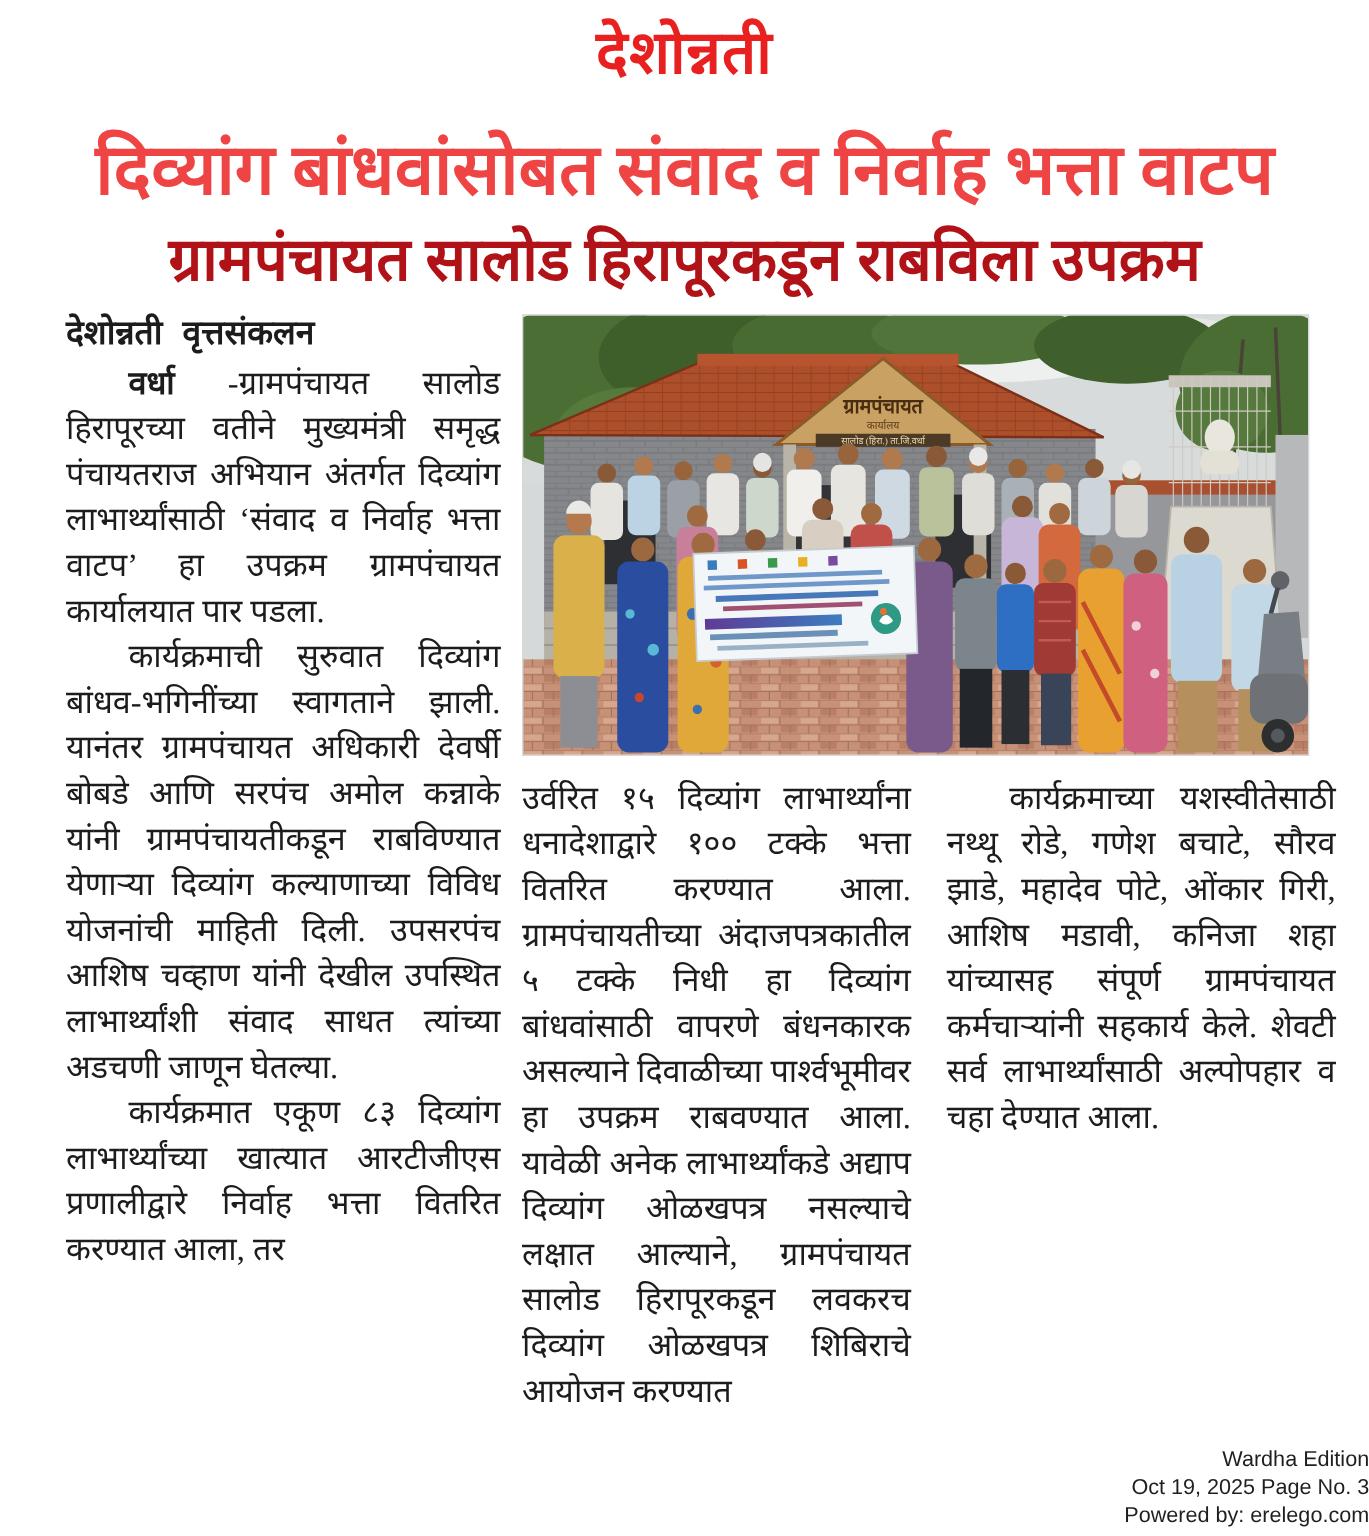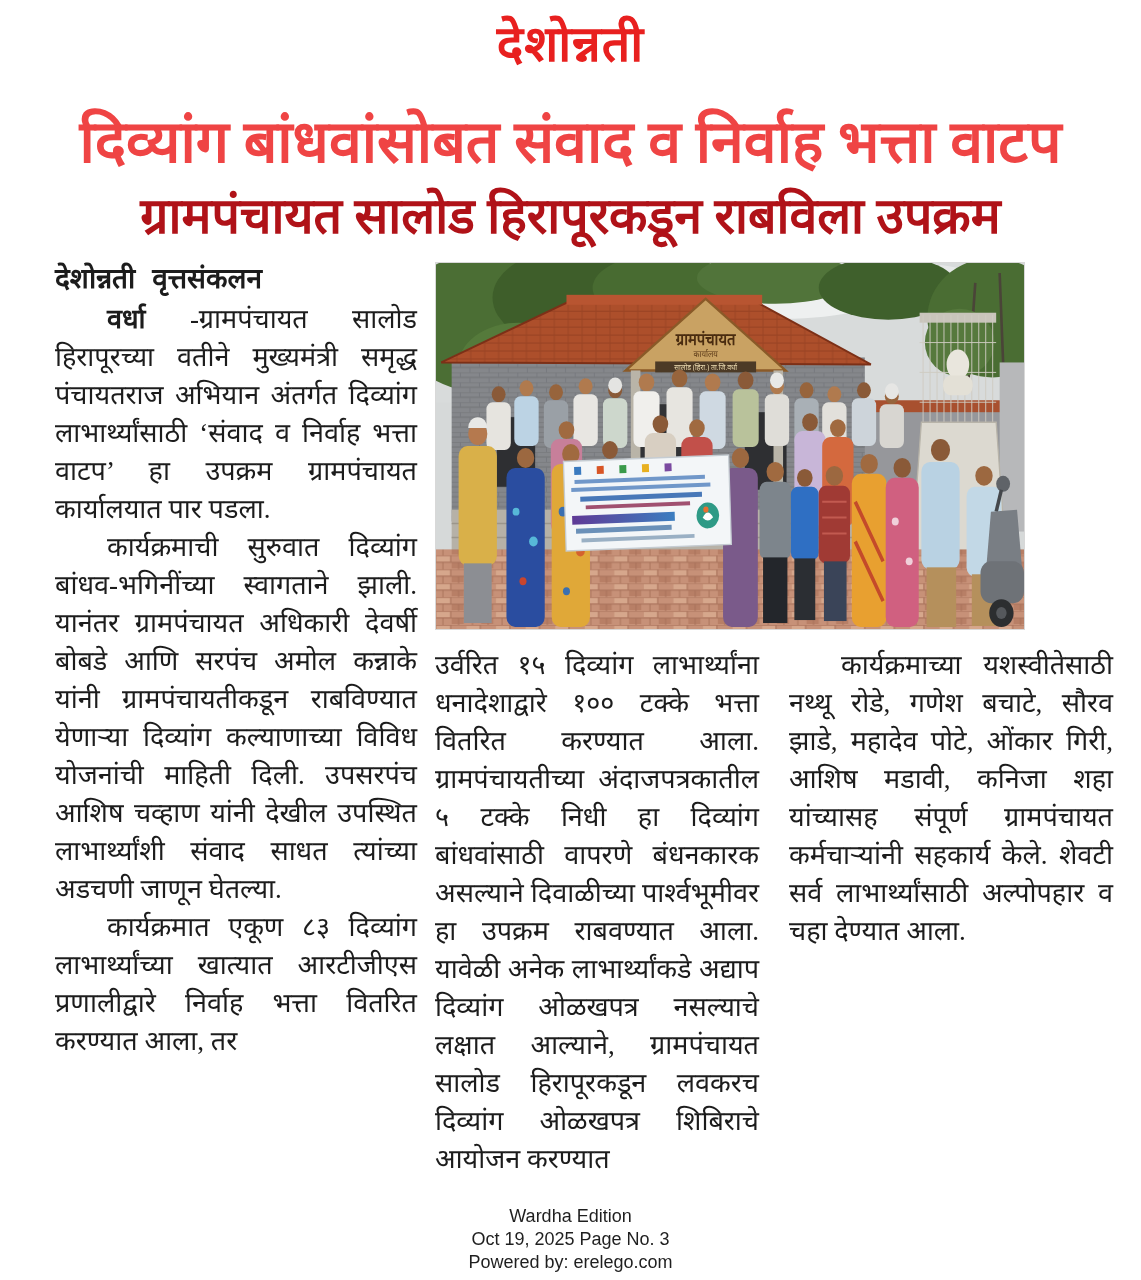--- a/index.html
+++ b/index.html
@@ -26,28 +26,28 @@
     display:flex; margin-top:20px; padding:0 28px 0 55px; gap:18px;
   }
   .col1 { flex:0 0 362px; width:362px; }
   .right-area { flex:1 1 auto; min-width:0; }
   .body-text { font-size:27px; line-height:38px; text-align:justify; color:#1c1c1c; }
   .byline { font-weight:700; font-size:28px; line-height:38px;font-family:Liberation Mono, monospace; }
   .para { text-indent:52px; }
   .para.no-indent { text-indent:0; }
   .dateline { font-weight:800; }
   .photo {
-    width:590px; height:368px; border:1px solid #d8d8d8; overflow:hidden;
+    width:656px; height:368px; border:1px solid #d8d8d8; overflow:hidden;
     background:#d6d9d9;
   }
   .photo svg { display:block; width:100%; height:100%; }
   .cols23 { display:flex; gap:30px; margin-top:16px; }
   .cols23 .col { flex:1 1 0; min-width:0; }
   .footer {
-    position:absolute; left:0; right:0; bottom:6px; text-align:center;
+    position:absolute; left:0; right:0; bottom:6px; text-align:right;
     font-family:"Liberation Sans", sans-serif; font-size:18px; line-height:23px; color:#1f1f1f;
   }
 </style>
 </head>
 <body>
 
 <div class="page">
 
   <div class="masthead">देशोन्नती</div>
 

